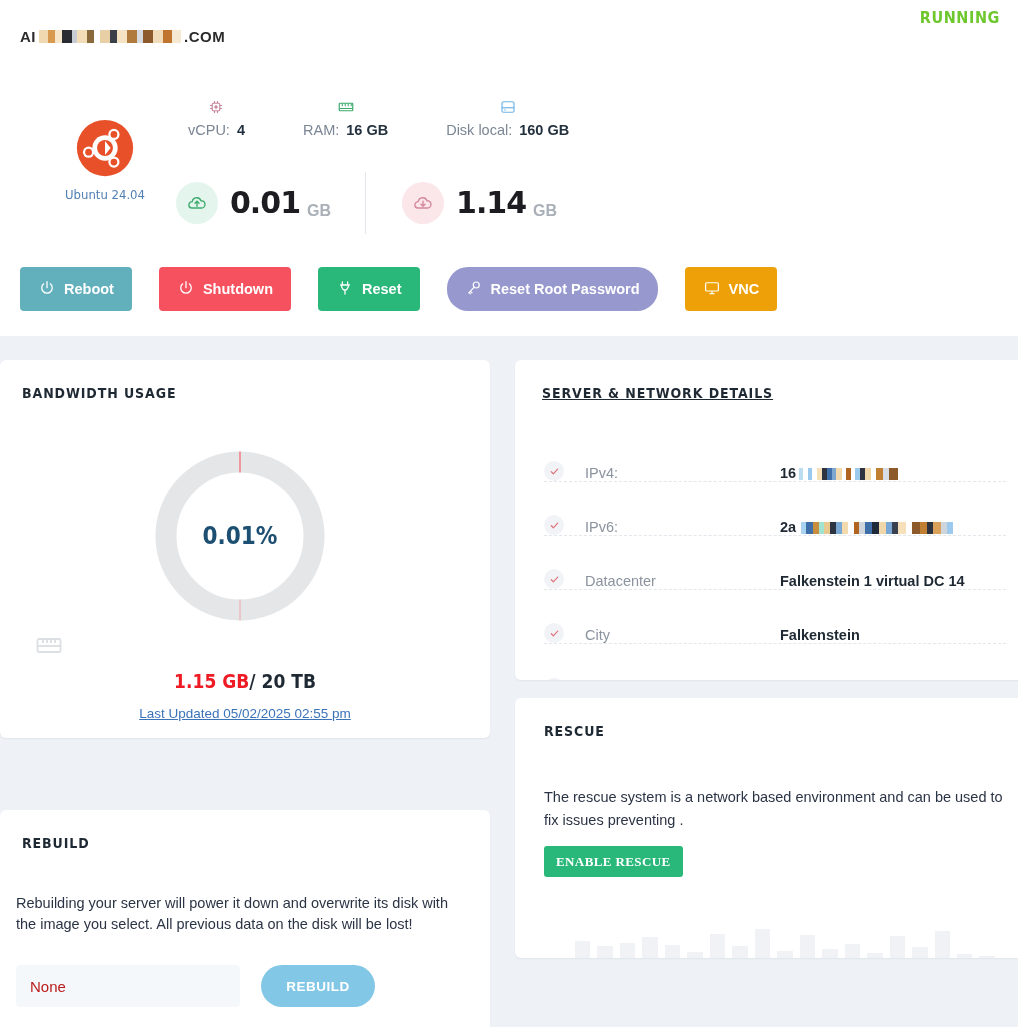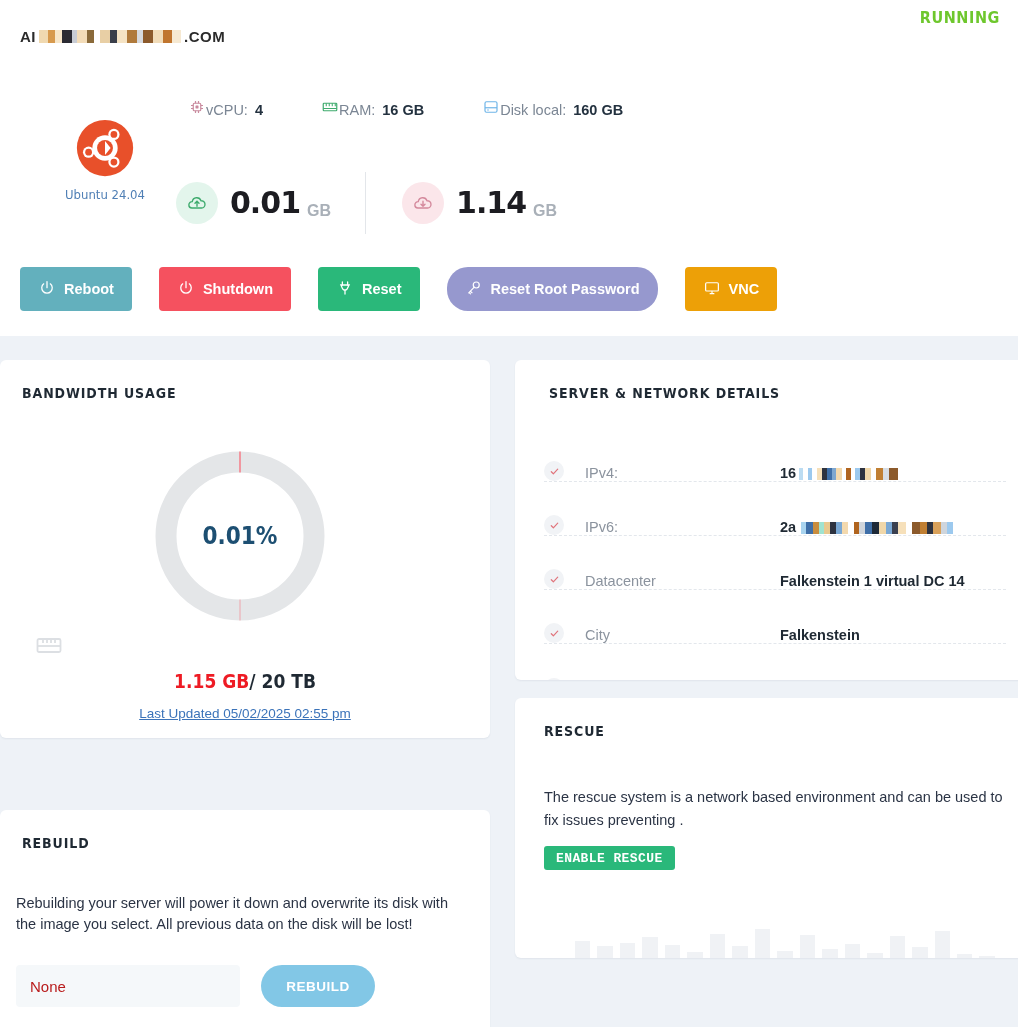--- a/index.html
+++ b/index.html
@@ -68,21 +68,21 @@
   .specs {
     position: absolute;
     top: 98px;
     left: 188px;
     display: flex;
     align-items: flex-end;
     gap: 0;
   }
   .spec {
     display: flex;
-    flex-direction: row;
+    flex-direction: column;
     align-items: center;
   }
   .spec + .spec { margin-left: 58px; }
   .spec .spec-icon { height: 18px; margin-bottom: 6px; display: block; }
   .spec-line { font-size: 14.5px; white-space: nowrap; }
   .spec-label { color: #7b8694; }
   .spec-value { color: #23313f; font-weight: bold; margin-left: 7px; }
 
   
   .os-block {
@@ -292,21 +292,21 @@
     border: none;
     cursor: pointer;
     font-family: "Liberation Sans", sans-serif;
   }
 
   
   .card-details {
     left: 515px; top: 16px;
     width: 520px; height: 320px;
   }
-  .card-details .card-title { position: absolute; left: 34px; top: 25px; }
+  .card-details .card-title { position: absolute; left: 27px; top: 25px; text-decoration: underline; }
   .detail-rows { position: absolute; left: 29px; top: 68px; width: 462px; }
   .detail-row {
     height: 54px;
     display: flex;
     align-items: flex-end;
     border-bottom: 1px dashed #e3e7ec;
   }
   .detail-row:last-child { border-bottom: none; }
   .check-circle {
     width: 20px; height: 20px;
@@ -371,31 +371,31 @@
     position: absolute;
     left: 29px; top: 88px;
     width: 465px;
     font-size: 14.5px;
     line-height: 23px;
     color: #2b3445;
   }
   .btn-enable-rescue {
     position: absolute;
     left: 29px; top: 148px;
-    height: 24px;
+    height: 31px;
     background: #2ab87a;
     color: #ffffff;
     border: none;
     border-radius: 3px;
     font-size: 13px;
     font-weight: bold;
     letter-spacing: 0.4px;
     padding: 0 12px;
     cursor: pointer;
-    font-family: Liberation Mono, monospace;
+    font-family: Liberation Serif, serif;
   }
   .rescue-watermark {
     position: absolute;
     left: 60px;
     bottom: 0;
     width: 420px;
     height: 40px;
     display: flex;
     align-items: flex-end;
     gap: 7px;

